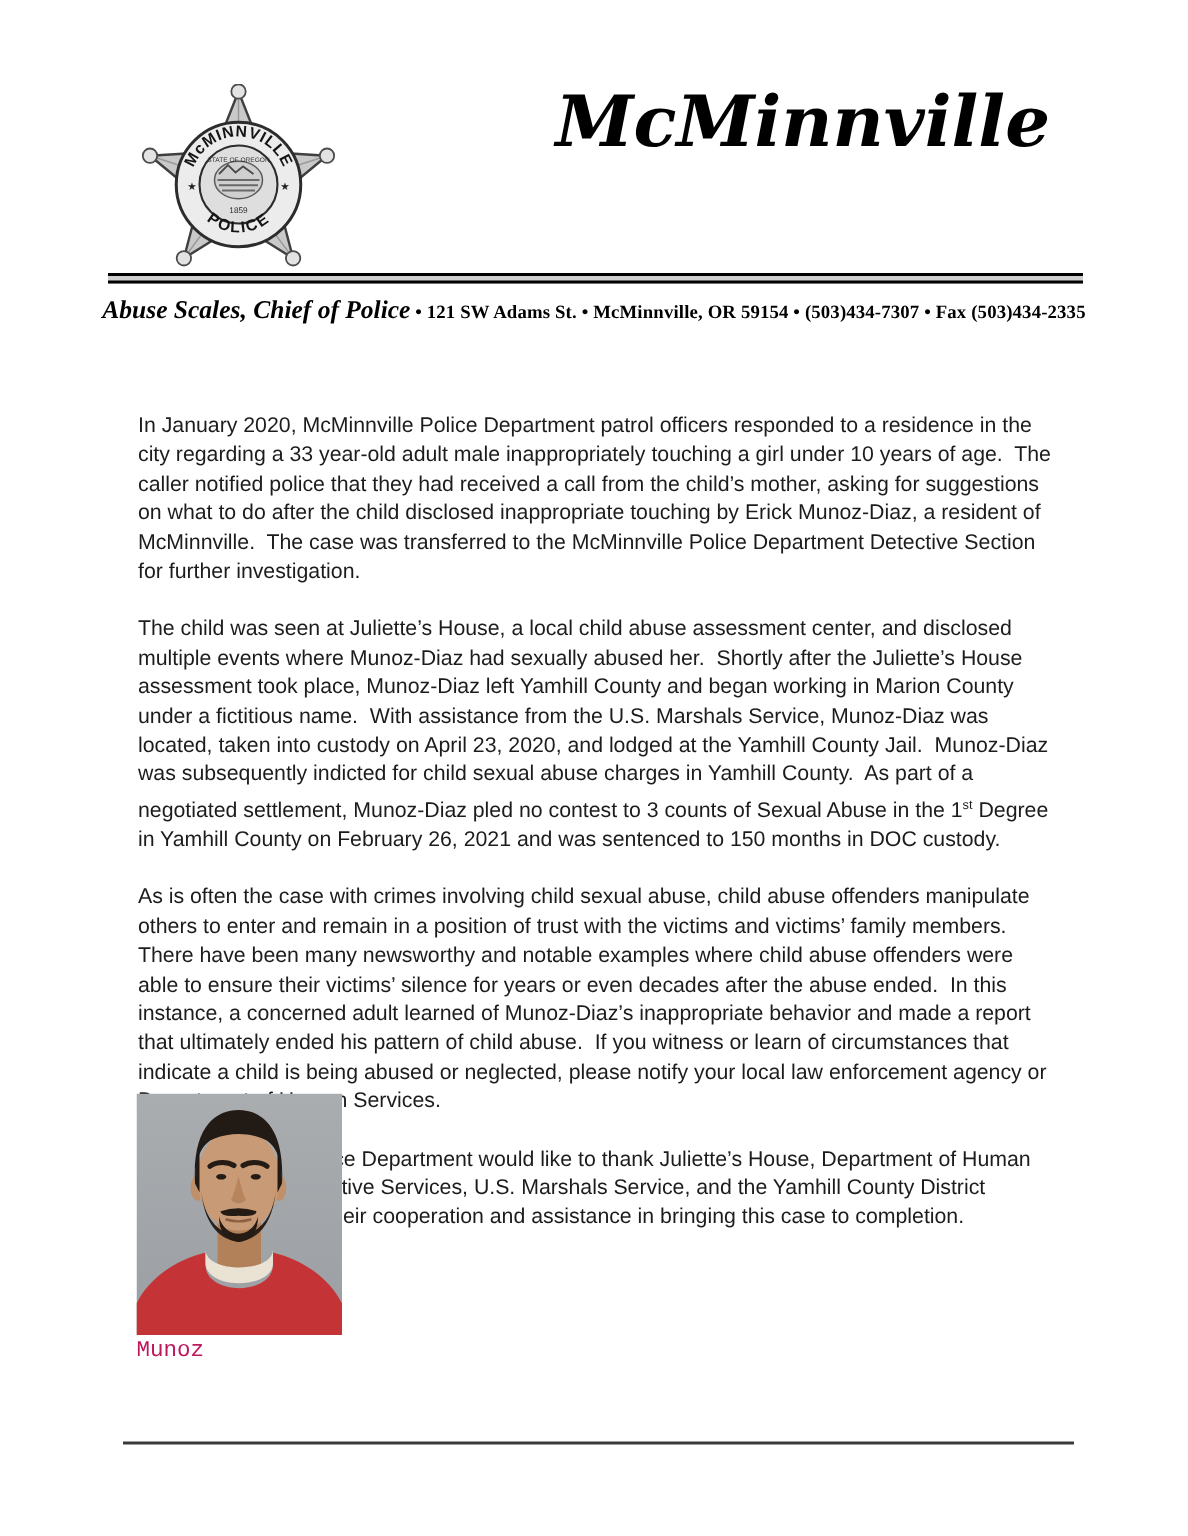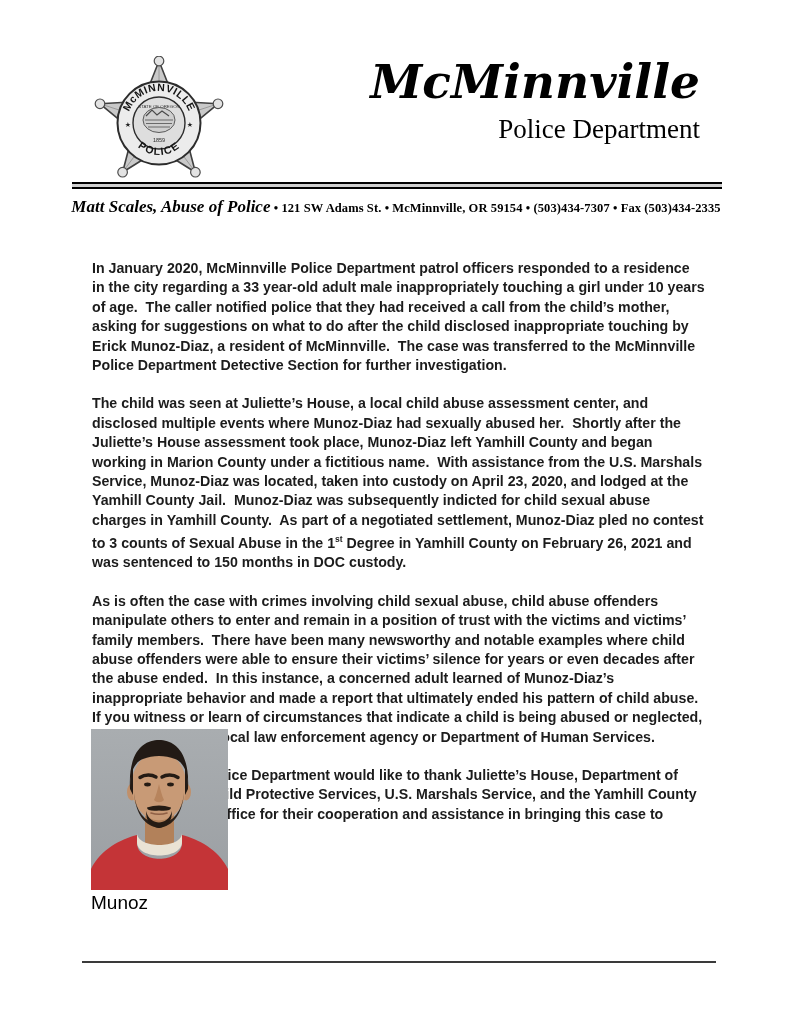--- a/index.html
+++ b/index.html
@@ -56,32 +56,31 @@
     letter-spacing:0.1px;
   }
 
   
   .body-text {
     position:absolute; left:92px; top:259px; width:613px;
     font-size:14.2px; line-height:19.4px;
     color:#1c1c1c;
   }
   .body-text p {
-    margin:0 0 19px 0;
+    margin:16px 0 19px 0;
     white-space:pre-wrap;
-    font-weight:bold;
   }
   .body-text sup { font-size:60%; vertical-align:super; }
 
   
   .mugshot { position:absolute; left:91px; top:729px; width:137px; height:161px; }
   .caption {
     position:absolute; left:91px; top:892px;
-    font-family:Liberation Sans, sans-serif;
-    font-size:19px; color:#000000;
+    font-family:Liberation Mono, monospace;
+    font-size:15px; color:#be185d;
   }
 
   
   .footer-line {
     position:absolute; left:82px; right:76px; top:961px;
     border-top:2px solid #3a3a3a;
   }
   .footer-quote {
     position:absolute; left:0; right:0; top:966px;
     text-align:center;
@@ -131,27 +130,26 @@
         <path d="M60,60 L66,54 L71,59 L76,55 L83,60" stroke="#4a4a4a" stroke-width="1.2" fill="none"></path>
         <path d="M59,64 h28 M60,67.5 h26 M62,71 h22" stroke="#6a6a6a" stroke-width="1.2"></path>
         <text x="73" y="52" font-size="4.4" fill="#333" text-anchor="middle">STATE OF OREGON</text>
         <text x="73" y="86" font-size="5.5" fill="#2a2a2a" text-anchor="middle" font-family="Liberation Sans, sans-serif">1859</text>
       </g>
     </g>
   </svg>
 
   <div class="title-block">
     <div class="title">McMinnville</div>
-    <div class="subtitle">Police Department</div>
   </div>
 
   <div class="divider"></div>
 
   <div class="contact">
-    <span class="chief">Matt Scales, Abuse of Police</span><span class="details"> • 121 SW Adams St. • McMinnville, OR 59154 • (503)434-7307 • Fax (503)434-2335</span>
+    <span class="chief">Abuse Scales, Chief of Police</span><span class="details"> • 121 SW Adams St. • McMinnville, OR 59154 • (503)434-7307 • Fax (503)434-2335</span>
   </div>
 
   <div class="body-text">
     <p><span>In January 2020, McMinnville Police Department patrol officers responded to a residence in the city regarding a 33 year-old adult male inappropriately touching a girl under 10 years of age.  The caller notified police that they had received a call from the child’s mother, asking for suggestions on what to do after the child disclosed inappropriate touching by Erick Munoz-Diaz, a resident of McMinnville.  The case was transferred to the McMinnville Police Department Detective Section for further investigation.</span></p>
     <p><span>The child was seen at Juliette’s House, a local child abuse assessment center, and disclosed multiple events where Munoz-Diaz had sexually abused her.  Shortly after the Juliette’s House assessment took place, Munoz-Diaz left Yamhill County and began working in Marion County under a fictitious name.  With assistance from the U.S. Marshals Service, Munoz-Diaz was located, taken into custody on April 23, 2020, and lodged at the Yamhill County Jail.  Munoz-Diaz was subsequently indicted for child sexual abuse charges in Yamhill County.  As part of a negotiated settlement, Munoz-Diaz pled no contest to 3 counts of Sexual Abuse in the 1</span><sup>st</sup><span> Degree in Yamhill County on February 26, 2021 and was sentenced to 150 months in DOC custody.</span></p>
     <p><span>As is often the case with crimes involving child sexual abuse, child abuse offenders manipulate others to enter and remain in a position of trust with the victims and victims’ family members.  There have been many newsworthy and notable examples where child abuse offenders were able to ensure their victims’ silence for years or even decades after the abuse ended.  In this instance, a concerned adult learned of Munoz-Diaz’s inappropriate behavior and made a report that ultimately ended his pattern of child abuse.  If you witness or learn of circumstances that indicate a child is being abused or neglected, please notify your local law enforcement agency or Department of Human Services.</span></p>
     <p><span>The McMinnville Police Department would like to thank Juliette’s House, Department of Human Services Child Protective Services, U.S. Marshals Service, and the Yamhill County District Attorney’s office for their cooperation and assistance in bringing this case to completion.</span></p>
   </div>
 
   <svg class="mugshot" viewBox="0 0 137 161" aria-hidden="true">

